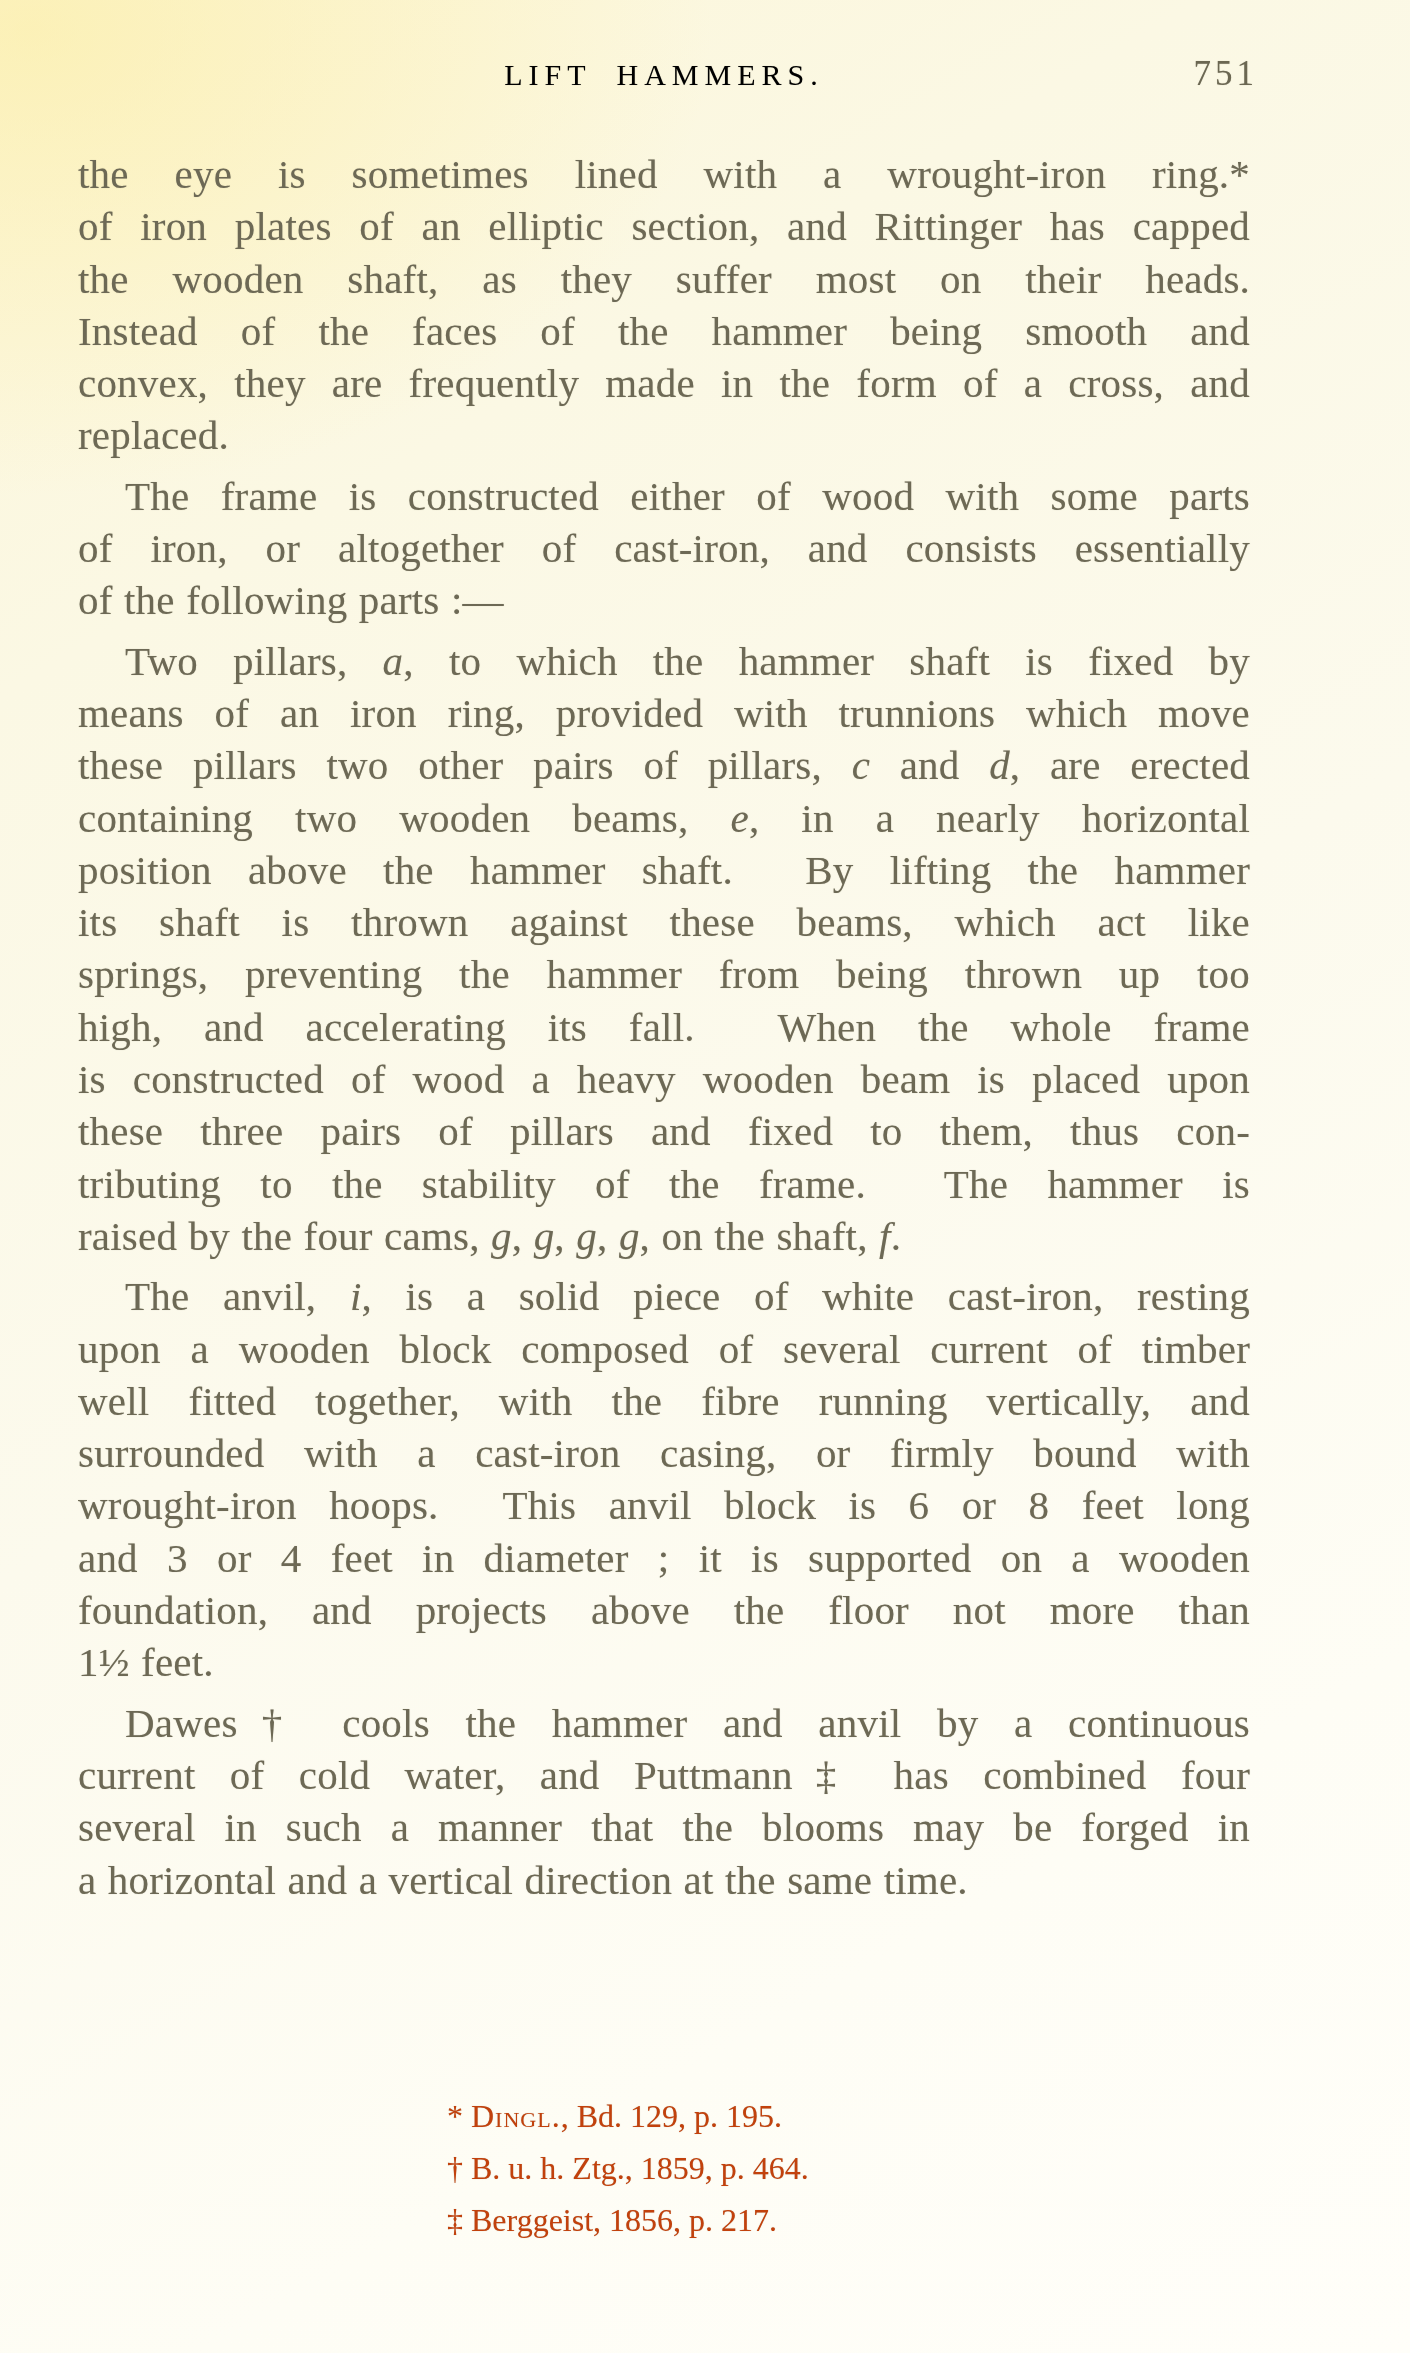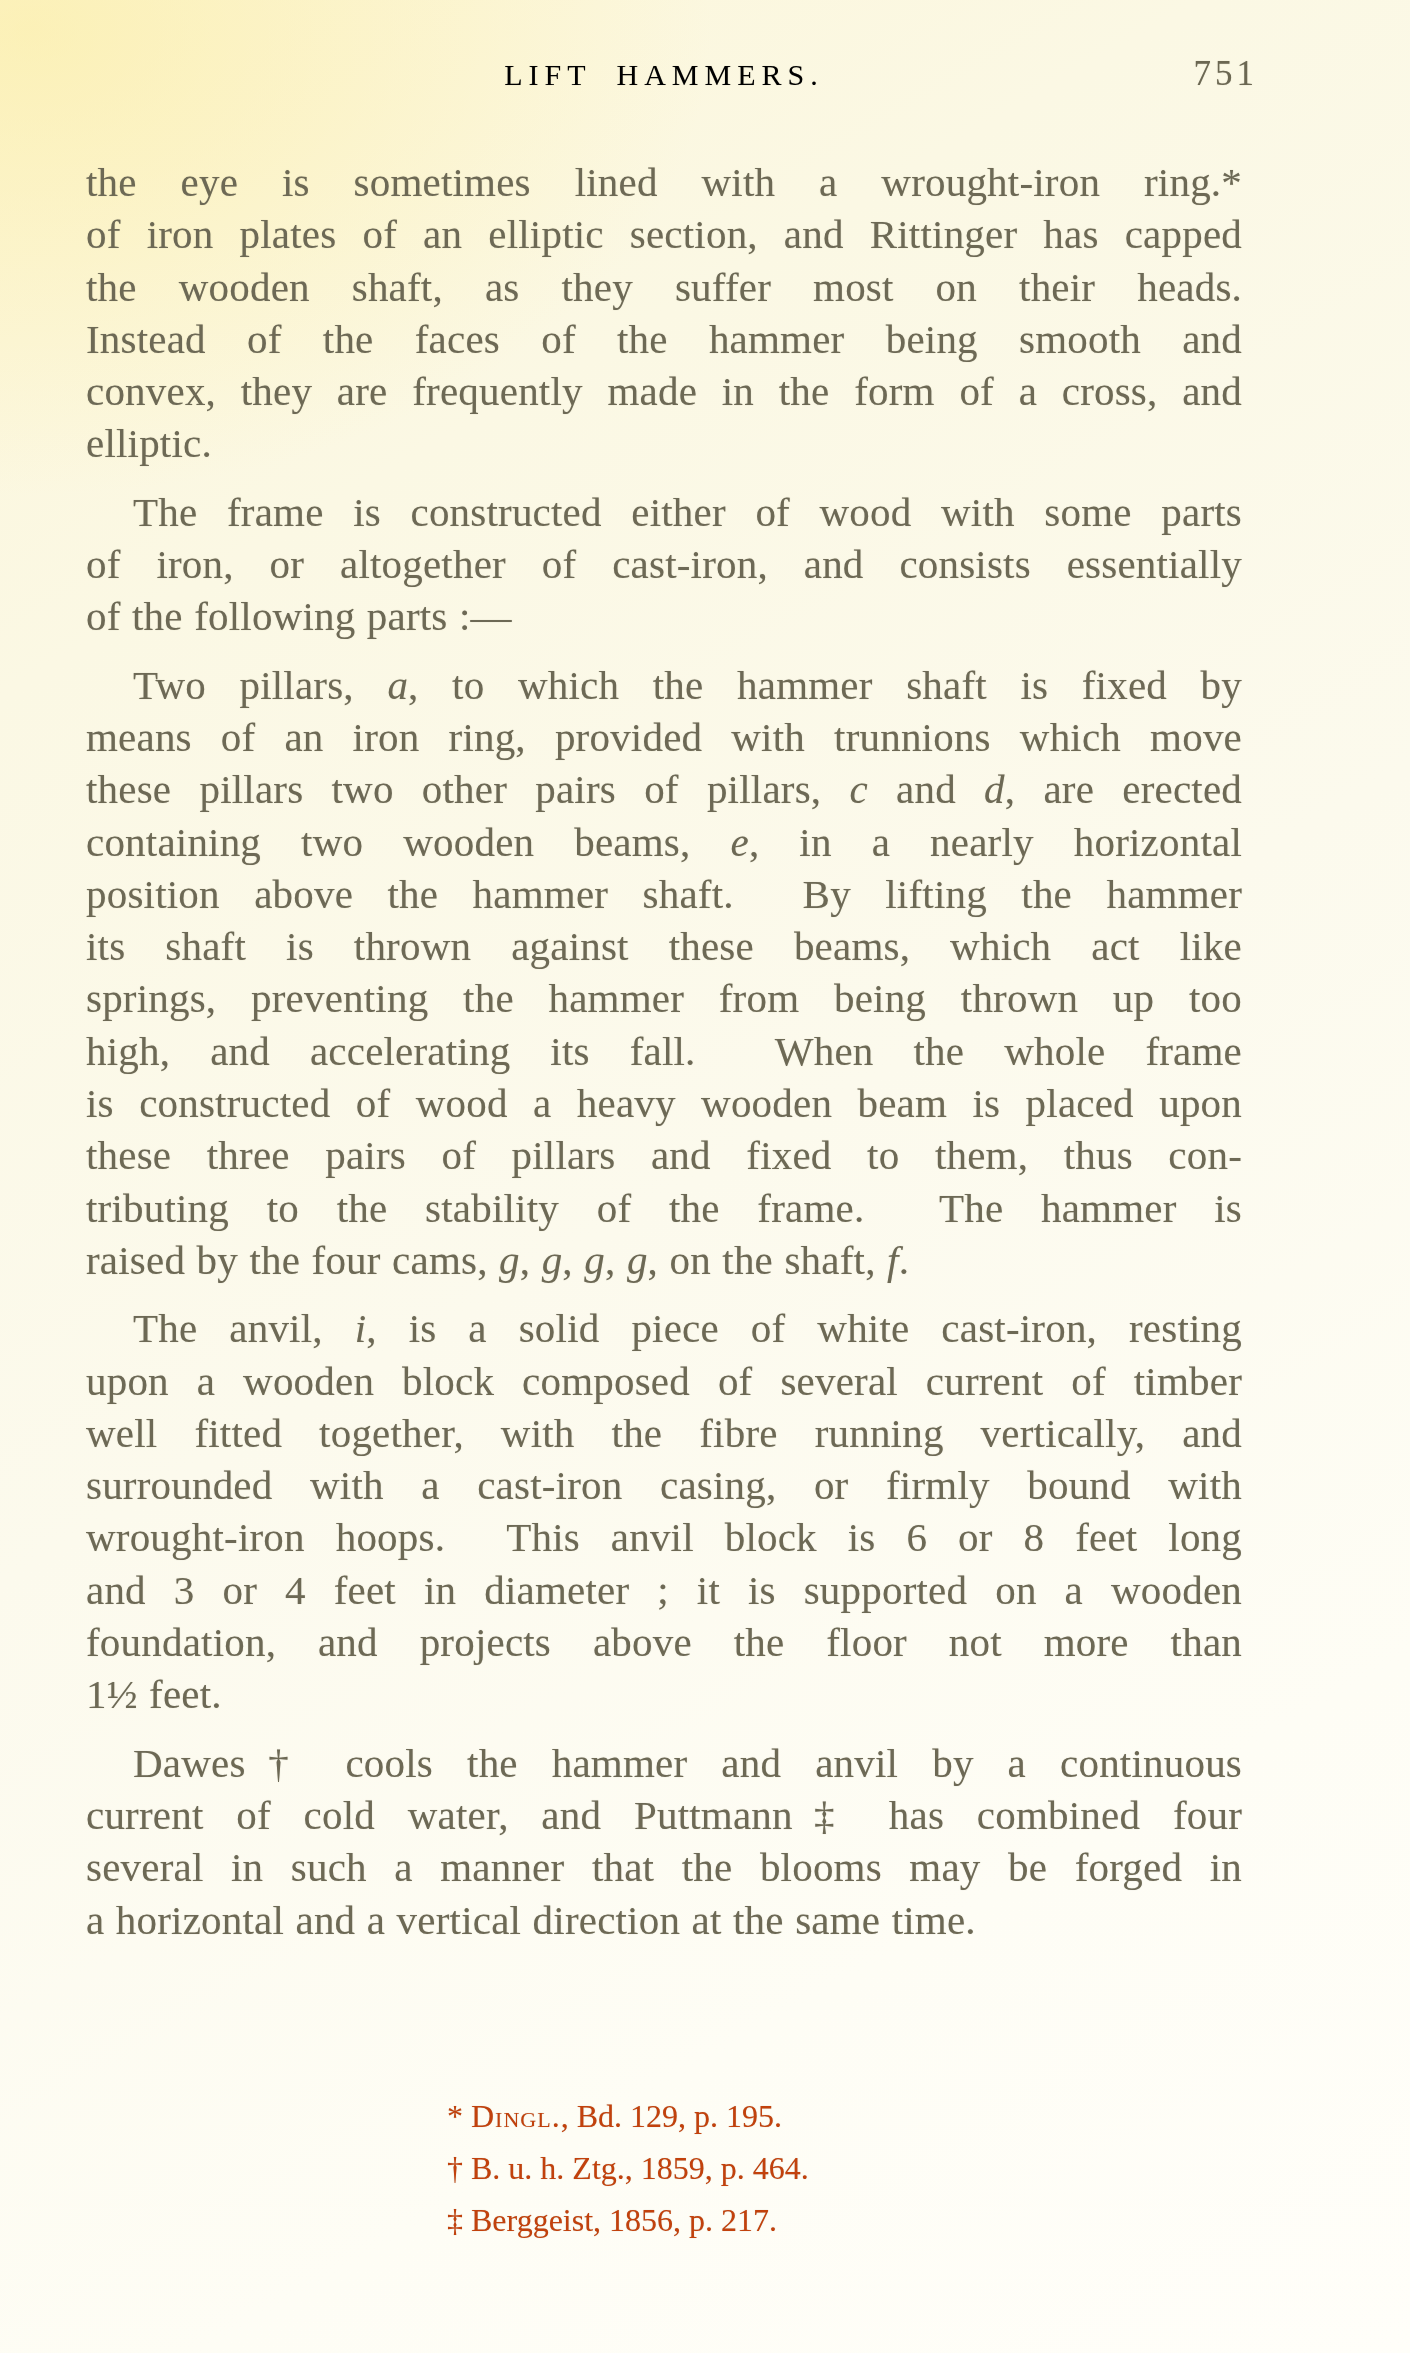--- a/index.html
+++ b/index.html
@@ -54,21 +54,21 @@
     position: absolute;
     left: 70px;
     top: 140px;
     width: 1188px;
     font-size: 41px;
     line-height: 52.3px;
     letter-spacing: 0.2px;
     word-spacing: 1px;
     text-align: justify;
   }
-  .para { margin: 16px; }
+  .para { margin: 8px; }
   .line {
     text-align: justify;
     text-align-last: justify;
     text-justify: inter-word;
   }
   .line.last { text-align-last: left; }
   .line.indent { text-indent: 47px; }
   .line i { font-style: italic; }
   
   .footnotes {
@@ -91,21 +91,21 @@
     <div class="page-number">751</div>
   </div>
 
   <div class="text-block">
       <div class="para">
         <div class="line">the eye is sometimes lined with a wrought-iron ring.*</div>
         <div class="line">of iron plates of an elliptic section, and Rittinger has capped</div>
         <div class="line">the wooden shaft, as they suffer most on their heads.</div>
         <div class="line">Instead of the faces of the hammer being smooth and</div>
         <div class="line">convex, they are frequently made in the form of a cross, and</div>
-        <div class="line last">elliptic.</div>
+        <div class="line last">replaced.</div>
       </div>
       <div class="para">
         <div class="line indent">The frame is constructed either of wood with some parts</div>
         <div class="line">of iron, or altogether of cast-iron, and consists essentially</div>
         <div class="line last">of the following parts :—</div>
       </div>
       <div class="para">
         <div class="line indent">Two pillars, <i>a</i>, to which the hammer shaft is fixed by</div>
         <div class="line">means of an iron ring, provided with trunnions which move</div>
         <div class="line">these pillars two other pairs of pillars, <i>c</i> and <i>d</i>, are erected</div>

